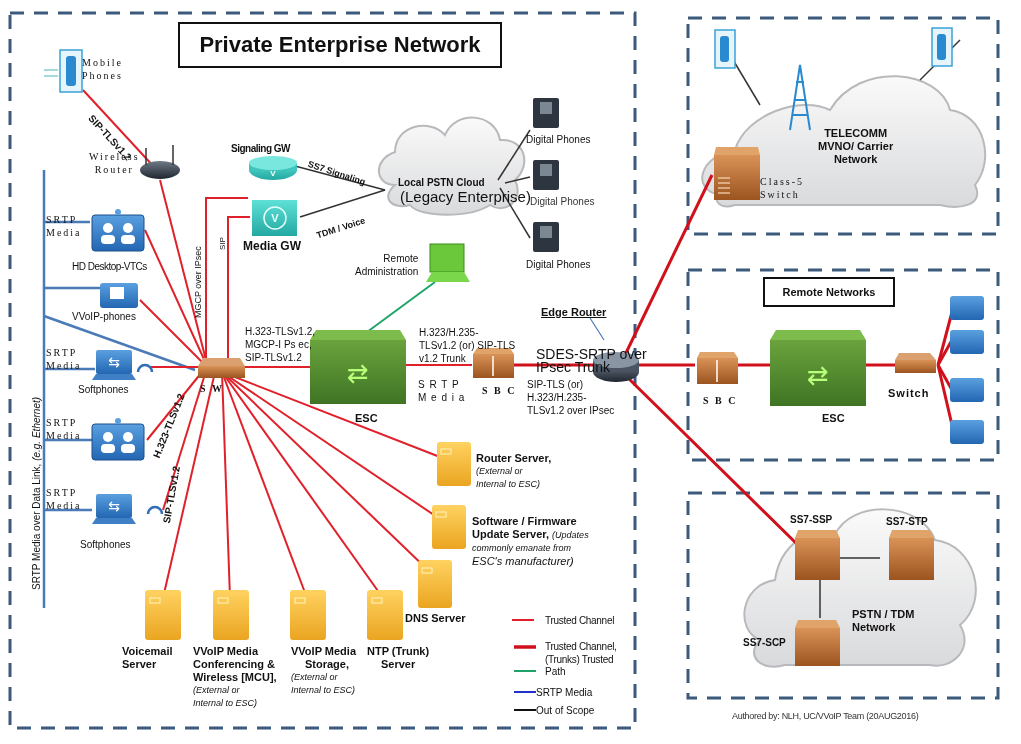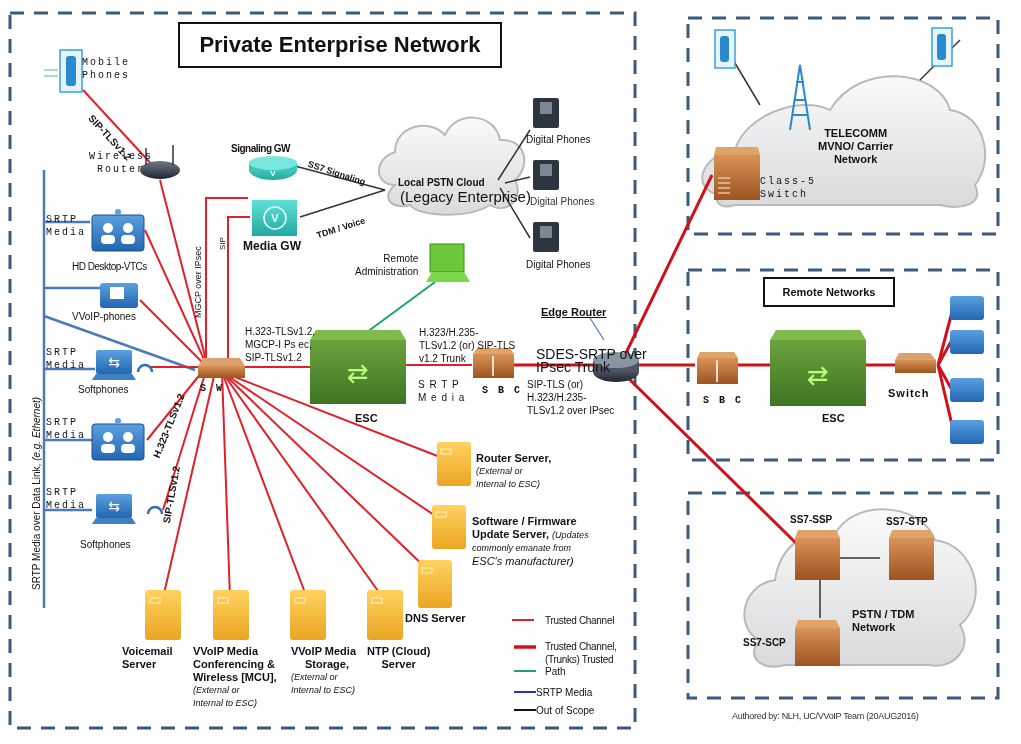--- a/index.html
+++ b/index.html
@@ -1,21 +1,21 @@
 <!DOCTYPE html>
 <html><head>
 <meta charset="utf-8">
 <style>
   html, body { margin: 0; padding: 0; background: #ffffff; }
   body { width: 1021px; height: 744px; position: relative; overflow: hidden; font-family: "Liberation Sans", sans-serif; }
   #canvas { position: absolute; left: 0; top: 0; }
   .lbl { position: absolute; font-family: "Liberation Sans", sans-serif; color: #111; font-size: 11px; line-height: 13px; white-space: nowrap; }
   .b { font-weight: bold; }
   .it { font-style: italic; }
-  .spaced { letter-spacing: 2px; font-family: Liberation Mono, monospace; font-size: 10px; }
+  .spaced { letter-spacing: 2px; font-family: Liberation Serif, serif; font-size: 10px; }
   .title-box { position: absolute; border: 2px solid #111; background: #fff; display: flex; align-items: center; justify-content: center; font-weight: bold; color: #111; }
 </style>
 </head>
 <body>
 
 <svg id="canvas" width="1021" height="744" viewBox="0 0 1021 744">
   <defs>
     <linearGradient id="cloudG" x1="0" y1="0" x2="0" y2="1">
       <stop offset="0" stop-color="#fafafa"></stop>
         <stop offset="1" stop-color="#d9dadc"></stop>
@@ -422,21 +422,21 @@
   <div class="it" style="font-size:9px;">(External or</div>
   <div class="it" style="font-size:9px;">Internal to ESC)</div>
 </div>
 <div class="lbl" style="left:291px;top:645px;font-size:11px;">
   <div class="b">VVoIP Media</div>
   <div class="b" style="padding-left:14px;">Storage,</div>
   <div class="it" style="font-size:9px;">(External or</div>
   <div class="it" style="font-size:9px;">Internal to ESC)</div>
 </div>
 <div class="lbl b" style="left:367px;top:645px;font-size:11px;text-align:center;">
-  <div>NTP (Cloud)</div>
+  <div>NTP (Trunk)</div>
   <div>Server</div>
 </div>
 
 <div class="lbl" style="left:545px;top:614px;font-size:10px;letter-spacing:-0.3px;">Trusted Channel</div>
 <div class="lbl" style="left:545px;top:640px;font-size:10px;letter-spacing:-0.3px;">
   <div>Trusted Channel,</div>
   <div>(Trunks) Trusted</div>
 </div>
 <div class="lbl" style="left:545px;top:665px;font-size:10px;">Path</div>
 <div class="lbl" style="left:536px;top:686px;font-size:10px;">SRTP Media</div>

